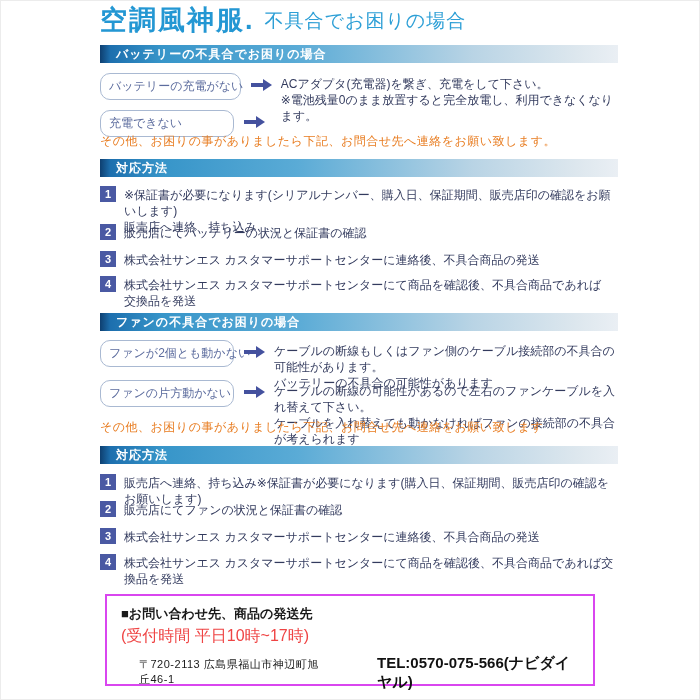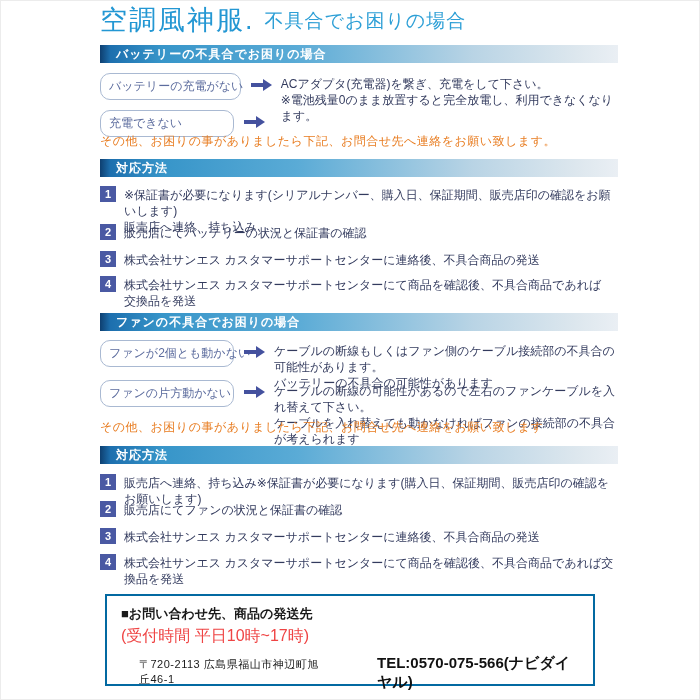--- a/index.html
+++ b/index.html
@@ -6,21 +6,21 @@
   body{
     width:700px;height:700px;position:relative;background:#ffffff;
     font-family:"Liberation Sans","DejaVu Sans",sans-serif;
     box-shadow:inset 0 0 0 1px #ececec;
     overflow:hidden;
   }
   .abs{position:absolute;left:100px;width:518px;}
 
   
   #title{top:6px;display:flex;align-items:flex-end;gap:10px;}
-  .logo{font-size:27px;font-weight:normal;color:#2397d3;letter-spacing:2px;line-height:1.1;}
+  .logo{font-size:27px;font-weight:bold;color:#2397d3;letter-spacing:2px;line-height:1.1;}
   .subtitle{font-size:19px;color:#2d9fd6;letter-spacing:1px;padding-bottom:2px;}
 
   
   .bar{
     height:18px;line-height:18px;color:#ffffff;font-size:12px;font-weight:bold;
     letter-spacing:1px;padding-left:16px;box-sizing:border-box;
     background:linear-gradient(90deg,#0e3f70 0%,#1d6fae 2%,#3795c9 12%,#5aabd6 38%,#b9d4e5 72%,#dde7ee 92%,#eaeff4 100%);
   }
 
   
@@ -41,21 +41,21 @@
   
   .step{display:flex;align-items:flex-start;}
   .badge{
     flex:none;width:16px;height:16px;background:#4a59a3;color:#ffffff;
     font-size:11px;line-height:16px;text-align:center;margin-right:8px;font-weight:bold;
   }
   .step-text{font-size:12px;line-height:16px;color:#333b5e;padding-top:1px;}
 
   
   #contact{
-    left:105px;top:594px;width:490px;height:92px;border:2px solid #0369a1;
+    left:105px;top:594px;width:490px;height:92px;border:2px solid #d946ef;
     background:#ffffff;box-sizing:border-box;padding:9px 14px 0 14px;
   }
   .c-heading{font-size:13px;font-weight:bold;color:#1a1a1a;}
   .c-company{font-size:19px;color:#111111;letter-spacing:2px;margin-top:5px;}
   .c-hours{font-size:16px;color:#ef4444;margin-top:3px;}
   .c-row{display:flex;align-items:baseline;margin-top:7px;margin-left:18px;}
   .c-address{font-size:11px;color:#1a1a1a;letter-spacing:0.5px;}
   .c-tel{font-size:15px;color:#111111;font-weight:600;margin-left:48px;}
 </style>
 </head>

